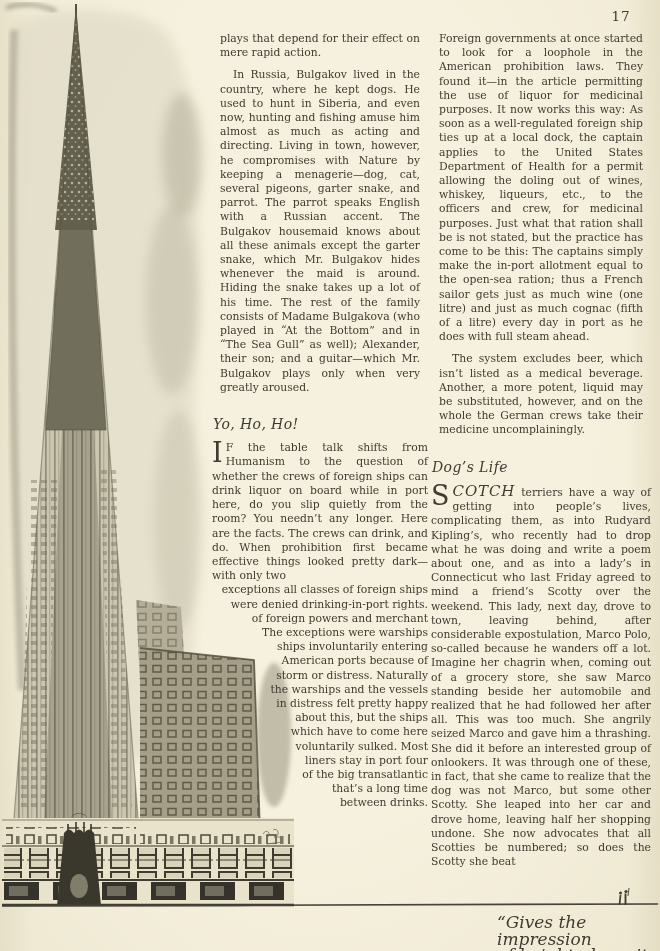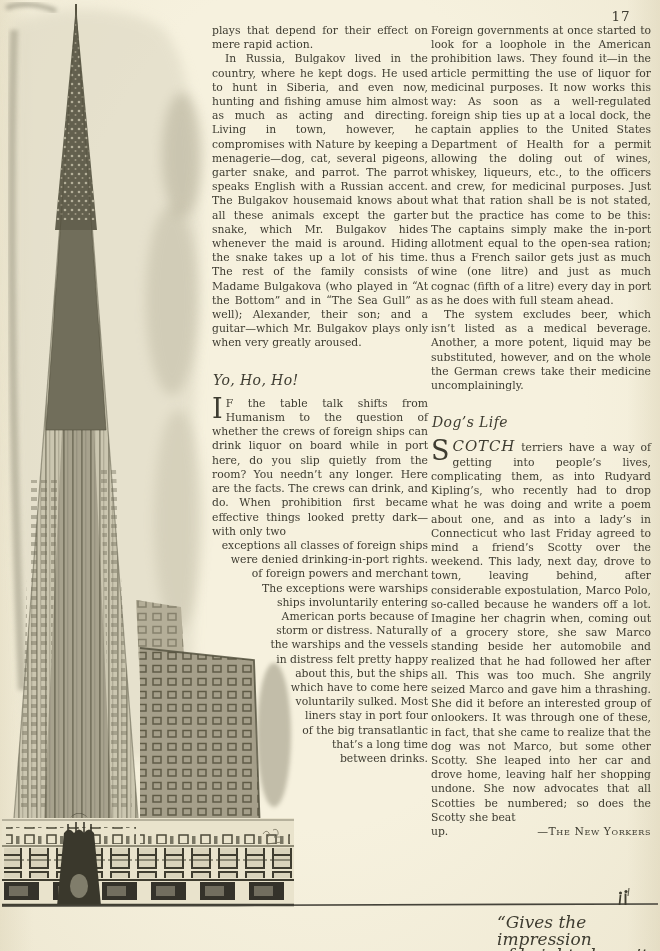--- a/index.html
+++ b/index.html
@@ -19,21 +19,21 @@
     position:absolute;left:604px;top:8px;width:34px;
     font-size:13.5px;letter-spacing:1px;text-align:center;
   }
   .col{
     position:absolute;top:24px;
     font-size:10.8px;line-height:14.2px;
     text-align:justify;
   }
   .left-col{left:212px;width:216px;}
   .right-col{left:431px;width:220px;}
-  .col p{margin:0;}
+  .col p{margin:8px;}
   .ind{text-indent:13px;}
   .heading{
     font-weight:normal;font-style:italic;
     font-size:14px;letter-spacing:.4px;
     margin:22px 0 10px 1px;
   }
   .dropcap{
     float:left;
     font-size:27px;line-height:22px;
     padding:1px 3px 0 0;
@@ -193,22 +193,18 @@
     </div>
   </div>
 
   <div class="col right-col">
     <p>Foreign governments at once started to look for a loophole in the American prohibition laws.  They found it—in the article permitting the use of liquor for medicinal purposes.  It now works this way: As soon as a well-regulated foreign ship ties up at a local dock, the captain applies to the United States Department of Health for a permit allowing the doling out of wines, whiskey, liqueurs, etc., to the officers and crew, for medicinal purposes.  Just what that ration shall be is not stated, but the practice has come to be this: The captains simply make the in-port allotment equal to the open-sea ration; thus a French sailor gets just as much wine (one litre) and just as much cognac (fifth of a litre) every day in port as he does with full steam ahead.</p>
     <p class="ind">The system excludes beer, which isn’t listed as a medical beverage.  Another, a more potent, liquid may be substituted, however, and on the whole the German crews take their medicine uncomplainingly.</p>
     <h2 class="heading">Dog’s Life</h2>
     <div>
       <span class="dropcap">S</span><span class="sc-lead">COTCH</span><span> terriers have a way of getting into people’s lives, complicating them, as into Rudyard Kipling’s, who recently had to drop what he was doing and write a poem about one, and as into a lady’s in Connecticut who last Friday agreed to mind a friend’s Scotty over the weekend.  This lady, next day, drove to town, leaving behind, after considerable expostulation, Marco Polo, so-called because he wanders off a lot.   Imagine her chagrin when, coming out of a grocery store, she saw Marco standing beside her automobile and realized that he had followed her after all.  This was too much.  She angrily seized Marco and gave him a thrashing.  She did it before an interested group of onlookers. It was through one of these, in fact, that she came to realize that the dog was not Marco, but some other Scotty. She leaped into her car and drove home, leaving half her shopping undone.  She now advocates that all Scotties be numbered; so does the Scotty she beat</span>
     </div>
-    <div class="attr-row">
-      <span>up.</span>
-      <span class="small-caps">—The New Yorkers</span>
-    </div>
   </div>
 
   <div class="caption">“Gives the impression
 of height, doesn’t it?”</div>
 
 </div>
 
 </body></html>

